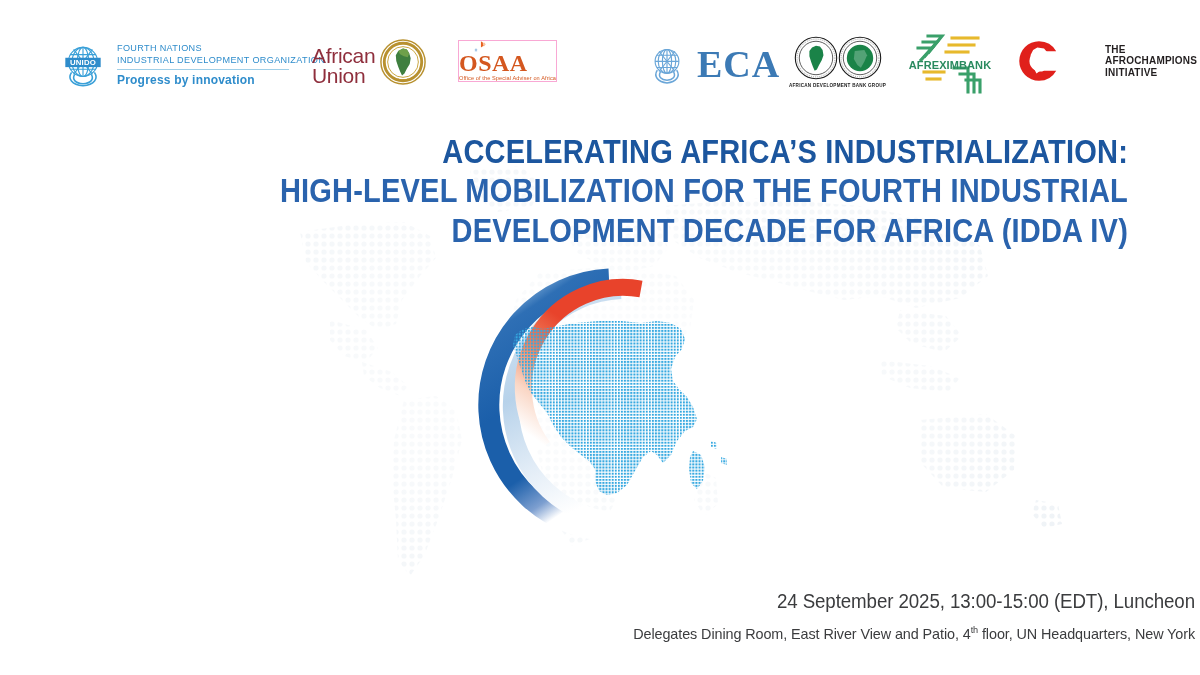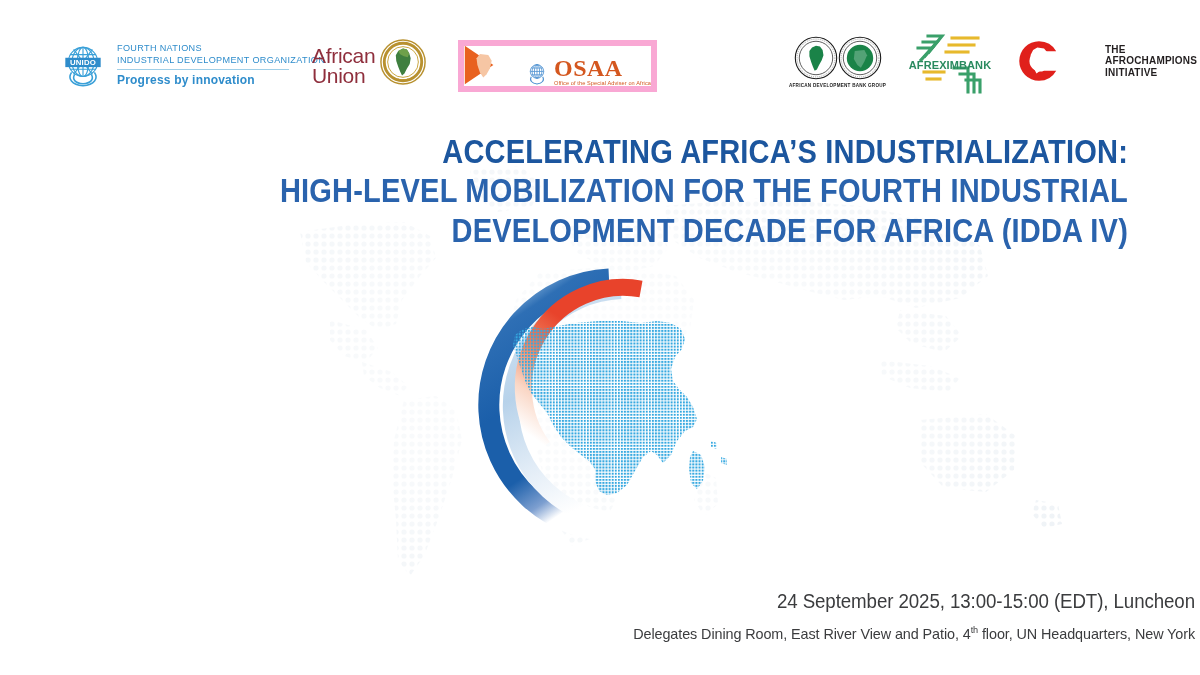--- a/index.html
+++ b/index.html
@@ -34,21 +34,21 @@
   .unido-tag{font-size:12px;font-weight:bold;color:#2e8ccb;letter-spacing:.2px;}
 
   
   #logo-au{left:312px;top:38px;align-items:flex-end;}
   .au-text{font-family:"Liberation Sans", sans-serif;font-size:21px;
            color:#8f2f3d;line-height:20px;letter-spacing:-.3px;}
   #logo-au .au-seal{width:48px;height:48px;margin-left:4px;}
 
   
   #logo-osaa{left:458px;top:40px;}
-  .osaa-box{display:flex;align-items:flex-end;border:6px solid #f9a8d4;height:40px;}
+  .osaa-box{display:flex;align-items:flex-start;border:1px solid #f9a8d4;height:40px;flex-direction:column;}
   .osaa-arrow{width:52px;height:42px;margin-right:4px;}
   .osaa-un{width:26px;height:26px;margin:0 4px;}
   .osaa-word{font-family:"Liberation Serif", serif;font-weight:bold;font-size:24px;
              color:#d4571f;letter-spacing:.5px;line-height:22px;}
   .osaa-sub{font-size:5.6px;color:#d4571f;letter-spacing:.1px;margin-top:1px;}
 
   
   #logo-eca{left:645px;top:42px;}
   #logo-eca .un-emblem{width:44px;height:44px;flex:0 0 44px;}
   .eca-word{font-family:"Liberation Serif", serif;font-weight:bold;font-size:38px;
@@ -240,20 +240,36 @@
           <path d="M28 64 C20 78 30 90 50 92 C70 90 80 78 72 64"></path>
         </g>
       </svg>
       <div>
         <div class="osaa-word">OSAA</div>
         <div class="osaa-sub">Office of the Special Adviser on Africa</div>
       </div>
     </div>
   </div>
 
+  <div class="logo" id="logo-eca">
+    <svg class="un-emblem" viewBox="0 0 100 100">
+      <g fill="none" stroke="#6aa6d8" stroke-width="2.6">
+        <circle cx="50" cy="44" r="27"></circle>
+        <ellipse cx="50" cy="44" rx="10.5" ry="27"></ellipse>
+        <ellipse cx="50" cy="44" rx="20" ry="27"></ellipse>
+        <path d="M23 44 H77 M27 30 H73 M27 58 H73 M50 17 V71"></path>
+        <path d="M32 21 L68 67 M68 21 L32 67"></path>
+      </g>
+      <g fill="none" stroke="#6aa6d8" stroke-width="3.4">
+        <path d="M28 64 C19 78 29 91 50 93 C71 91 81 78 72 64"></path>
+        <path d="M35 68 C29 79 37 86 50 87 C63 86 71 79 65 68"></path>
+      </g>
+    </svg>
+    <div class="eca-word">ECA</div>
+  </div>
 
   <div class="logo" id="logo-afdb">
     <div class="afdb-seals">
       <svg class="afdb-seal" viewBox="0 0 100 100">
         <circle cx="50" cy="50" r="47" fill="none" stroke="#1b1b1b" stroke-width="2.5"></circle>
         <circle cx="50" cy="50" r="38" fill="none" stroke="#1b1b1b" stroke-width="1.6"></circle>
         <g stroke="#1b1b1b" stroke-width="1" fill="none">
           <circle cx="50" cy="50" r="43" stroke-dasharray="2 2.5"></circle>
         </g>
         <path d="M50 22 L59 24 L65 32 L67 44 L63 55 L57 66 L52 76 L47 79 L43 70

